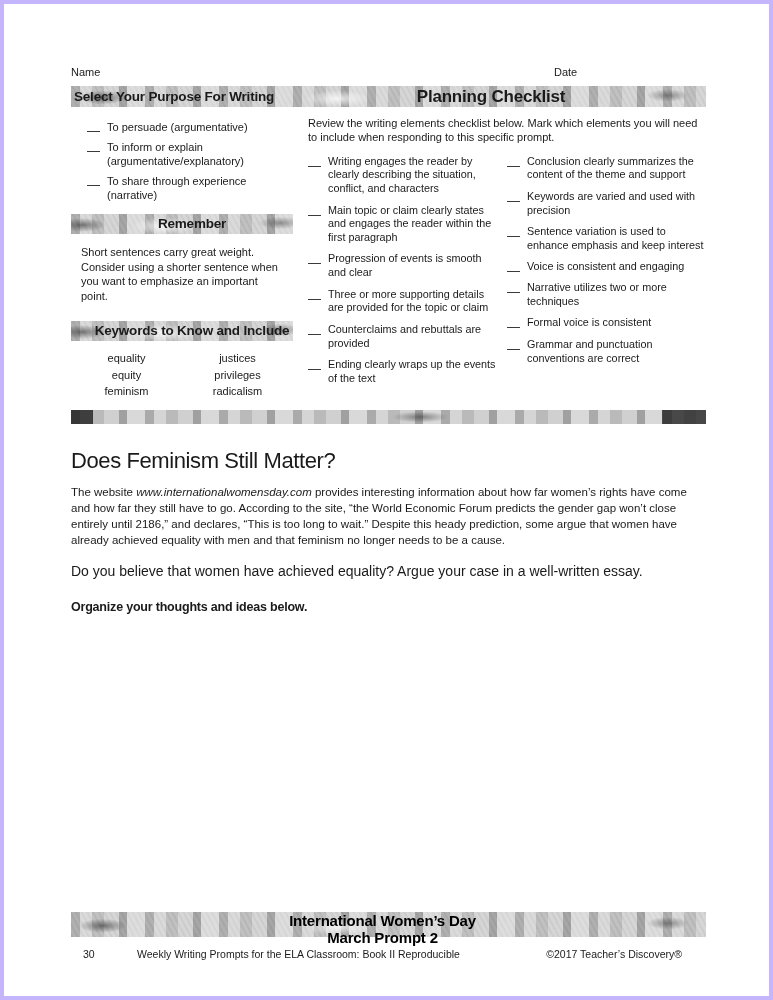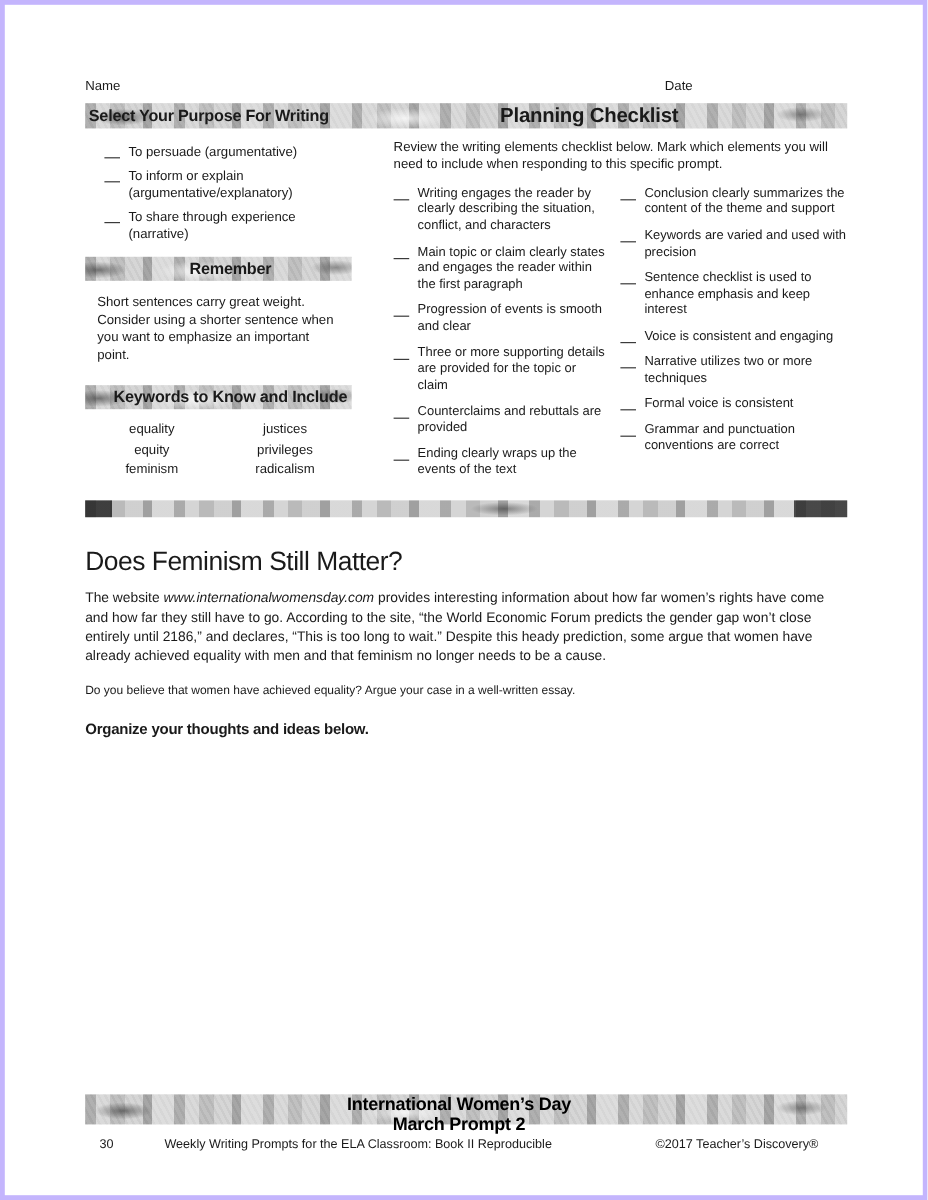--- a/index.html
+++ b/index.html
@@ -20,21 +20,21 @@
     background-image:
       radial-gradient(ellipse 34px 10px at 5% 55%, rgba(45,45,45,.6), transparent 70%),
       radial-gradient(ellipse 30px 9px at 94% 45%, rgba(60,60,60,.5), transparent 70%),
       radial-gradient(ellipse 46px 12px at 42% 60%, rgba(255,255,255,.75), transparent 70%),
       repeating-linear-gradient(90deg, rgba(0,0,0,.15) 0 9px, rgba(255,255,255,.24) 9px 21px, rgba(0,0,0,.07) 21px 33px, rgba(255,255,255,.14) 33px 48px, rgba(0,0,0,.2) 48px 56px, rgba(255,255,255,.3) 56px 74px),
       repeating-linear-gradient(62deg, rgba(0,0,0,.05) 0 2px, transparent 2px 5px);
   }
   .headbar{height:21px;position:relative;line-height:21px;}
   .headbar .h-left{position:absolute;left:3px;font-size:13.5px;font-weight:700;letter-spacing:-0.2px;}
   .headbar .h-right{position:absolute;left:300px;width:240px;text-align:center;font-size:17px;font-weight:700;letter-spacing:-0.2px;}
-  .cols{display:flex;margin-top:9px;gap:20px;}
+  .cols{display:flex;margin-top:9px;}
   .leftcol{width:222px;flex:none;}
   .rightcol{flex:1;margin-left:15px;}
   .check-item{display:flex;font-size:11px;line-height:1.28;margin-bottom:6px;}
   .blank{display:inline-block;width:13px;height:11px;border-bottom:1.3px solid #3a3a3a;margin-right:7px;flex:none;}
   .purpose-list{padding-left:16px;padding-top:4px;}
   .section-bar{height:20px;line-height:20px;text-align:center;font-size:13.5px;font-weight:700;letter-spacing:-0.2px;padding-left:20px;}
   .remember-wrap{margin-top:12px;}
   .remember-text{margin-top:11px;padding:0 6px 0 10px;font-size:11px;line-height:1.32;}
   .keywords-wrap{margin-top:18px;}
   .kw-cols{display:flex;margin-top:9px;}
@@ -48,21 +48,21 @@
     background-image:
       linear-gradient(90deg, rgba(25,25,25,.8) 0 3.5%, transparent 3.5%),
       linear-gradient(270deg, rgba(25,25,25,.75) 0 7%, transparent 7%),
       radial-gradient(ellipse 40px 8px at 55% 50%, rgba(40,40,40,.5), transparent 70%),
       repeating-linear-gradient(90deg, rgba(0,0,0,.15) 0 9px, rgba(255,255,255,.24) 9px 21px, rgba(0,0,0,.07) 21px 33px, rgba(255,255,255,.14) 33px 48px, rgba(0,0,0,.2) 48px 56px, rgba(255,255,255,.3) 56px 74px);
     background-color:#c8c8c8;
   }
   .prompt-title{margin-top:24px;font-size:22px;font-weight:400;letter-spacing:-0.4px;}
   .prompt-body{margin-top:10px;font-size:11.5px;line-height:1.4;}
   .prompt-body .it{font-style:italic;}
-  .prompt-question{margin-top:14px;font-size:10px;line-height:1.4;}
+  .prompt-question{margin-top:14px;font-size:14px;line-height:1.4;}
   .organize{margin-top:18px;font-size:12.5px;font-weight:700;letter-spacing:-0.2px;}
   .writing-space{flex:1;}
   .footbar{height:25px;display:flex;align-items:center;justify-content:space-between;padding:0 20px 0 8px;box-sizing:border-box;flex-direction:column;}
   .footbar .fb-left,.footbar .fb-right{font-size:15px;font-weight:700;letter-spacing:-0.2px;color:#000;}
   .credits{display:flex;align-items:baseline;margin-top:11px;font-size:10.5px;padding-right:24px;}
   .credits .pgnum{width:66px;flex:none;padding-left:12px;box-sizing:border-box;}
   .credits .center{flex:1;}
   .credits .copy{text-align:right;}
 </style>
 </head>
@@ -159,21 +159,21 @@
           <div class="check-item">
             <span class="blank"></span>
             <span>Conclusion clearly summarizes the content of the theme and support</span>
           </div>
           <div class="check-item">
             <span class="blank"></span>
             <span>Keywords are varied and used with precision</span>
           </div>
           <div class="check-item">
             <span class="blank"></span>
-            <span>Sentence checklist is used to enhance emphasis and keep interest</span>
+            <span>Sentence variation is used to enhance emphasis and keep interest</span>
           </div>
           <div class="check-item">
             <span class="blank"></span>
             <span>Voice is consistent and engaging</span>
           </div>
           <div class="check-item">
             <span class="blank"></span>
             <span>Narrative utilizes two or more techniques</span>
           </div>
           <div class="check-item">

